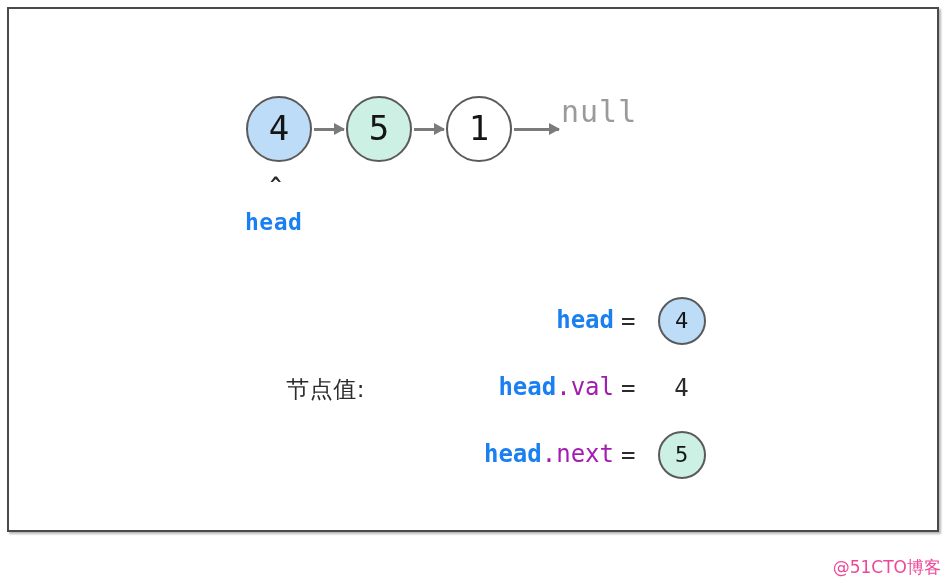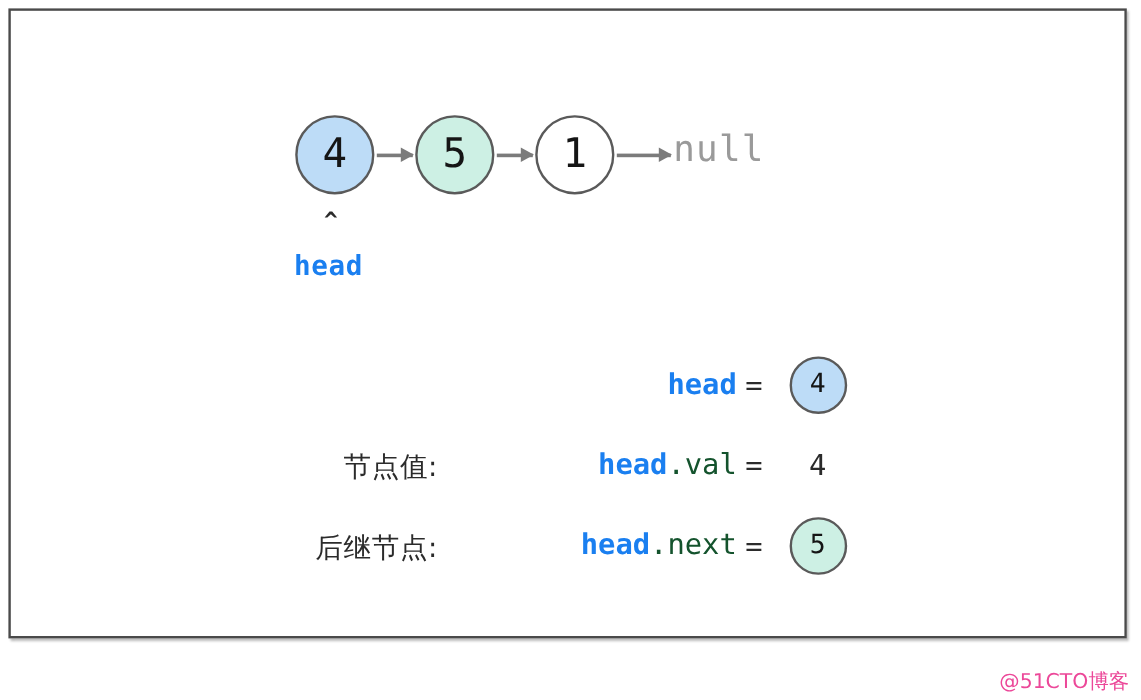--- a/index.html
+++ b/index.html
@@ -76,21 +76,21 @@
     border-bottom: 6px solid transparent;
     border-left: 11px solid #7b7b7b;
   }
   #arrow-0 { left: 75px;  width: 30px; }
   #arrow-1 { left: 175px; width: 30px; }
   #arrow-2 { left: 275px; width: 45px; }
 
   #null-label {
     position: absolute;
     left: 322px;
-    top: 18px;
+    top: 5px;
     font-family: "DejaVu Sans Mono", "Liberation Mono", monospace;
     font-size: 30px;
     color: #9a9a9a;
     letter-spacing: 1px;
   }
 
   
   #head-pointer {
     position: absolute;
     left: 236px;
@@ -147,21 +147,21 @@
     text-align: right;
     font-family: "DejaVu Sans Mono", "Liberation Mono", monospace;
     font-size: 24px;
     color: #2b2b2b;
     white-space: nowrap;
   }
   .legend-expr .ident {
     color: #1a7ff0;
     font-weight: bold;
   }
-  .legend-expr .field { color: #14532d; }
+  .legend-expr .field { color: #a21caf; }
   .legend-eq {
     position: absolute;
     left: 412px;
     top: 12px;
     font-family: "DejaVu Sans Mono", "Liberation Mono", monospace;
     font-size: 24px;
     color: #2b2b2b;
   }
   .legend-value {
     position: absolute;
@@ -270,21 +270,20 @@
     <div class="legend-row">
       <div class="legend-label">节点值:</div>
       <div class="legend-expr"><span class="ident">head</span><span class="field">.val</span></div>
       <div class="legend-eq">=</div>
       <div class="legend-value">
         <span class="value-plain">4</span>
       </div>
     </div>
 
     <div class="legend-row">
-      <div class="legend-label">后继节点:</div>
       <div class="legend-expr"><span class="ident">head</span><span class="field">.next</span></div>
       <div class="legend-eq">=</div>
       <div class="legend-value">
         <div class="value-circle green">
             <span>5</span>
           </div>
       </div>
     </div>
 
   </div>

